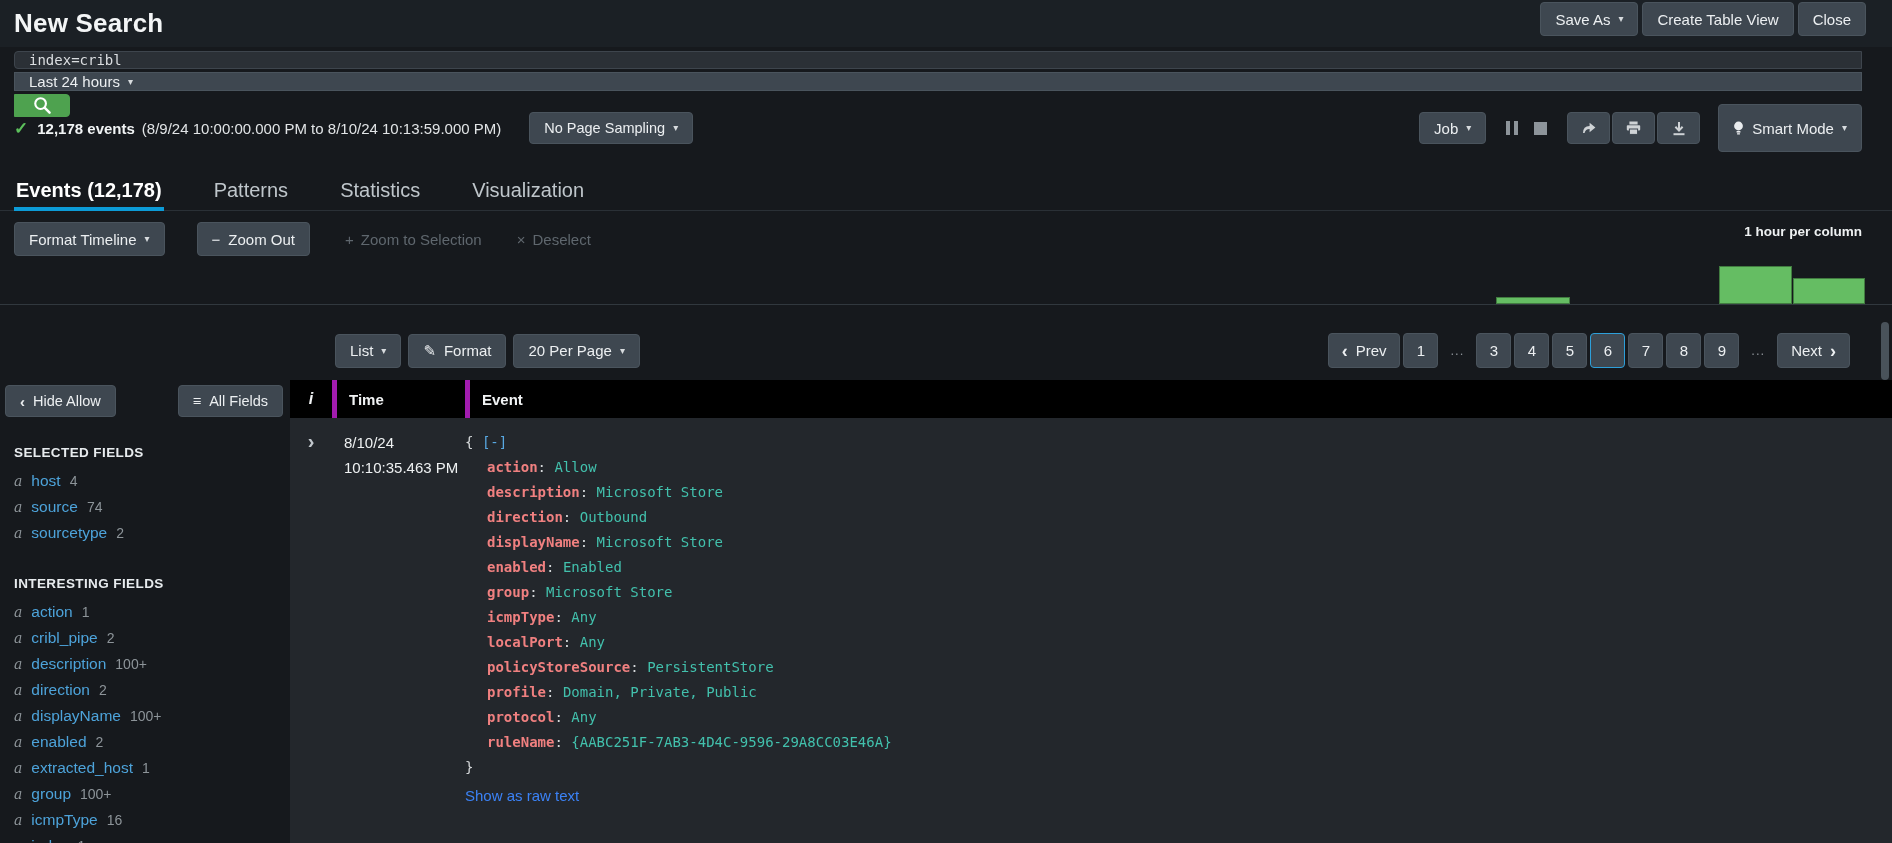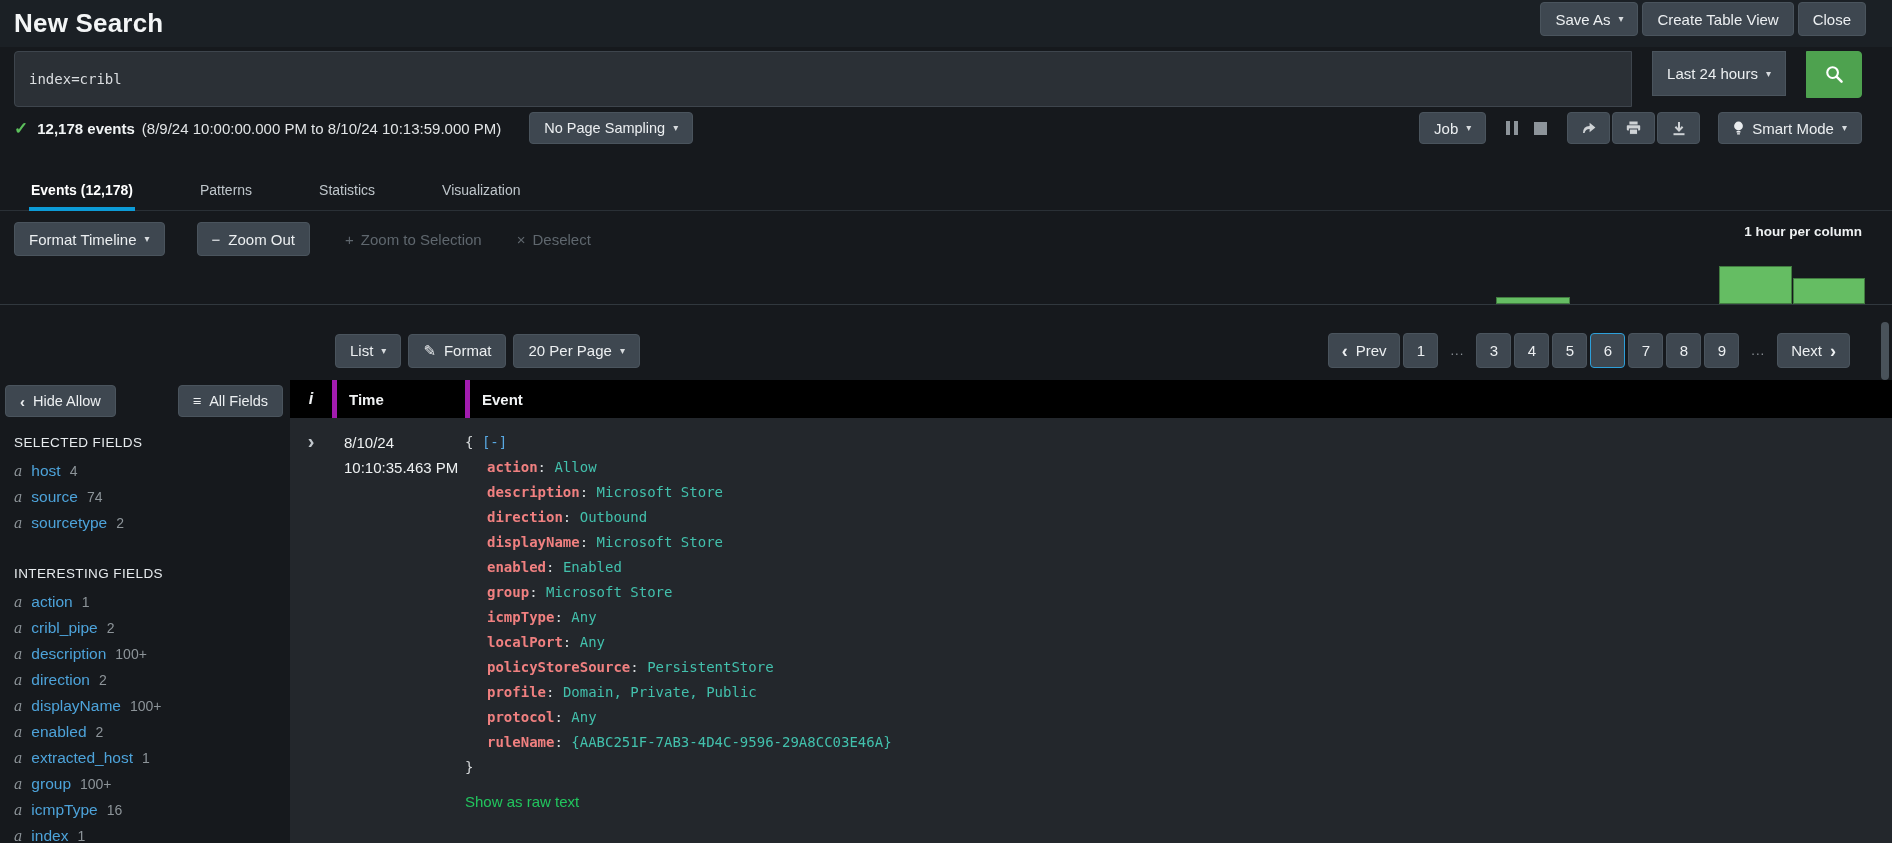--- a/index.html
+++ b/index.html
@@ -13,47 +13,47 @@
        font-family:inherit;white-space:nowrap;box-sizing:border-box;}
   .caret{font-size:10px;color:#d7dbde;line-height:1;}
 
   
   .topbar{position:absolute;top:0;left:0;right:0;height:47px;background:#1b2025;display:flex;
           align-items:center;padding:0 26px 0 14px;box-sizing:border-box;}
   .page-title{font-size:26px;font-weight:bold;color:#f3f5f6;letter-spacing:.2px;}
   .topbar-actions{margin-left:auto;display:flex;gap:4px;align-self:flex-start;margin-top:2px;}
 
   
-  .search-row{position:absolute;top:51px;left:14px;right:30px;height:56px;display:flex;gap:20px;}
+  .search-row{position:absolute;top:51px;left:14px;right:30px;height:56px;display:flex;gap:3px;flex-direction:column;}
   .search-input{flex:1;background:#2b3036;border:1px solid #3e454d;border-radius:4px 0 0 4px;
        padding:0 14px;font-family:"DejaVu Sans Mono",monospace;font-size:14px;color:#dbdee1;outline:none;}
   .time-range-btn{height:45px;border-radius:0;font-size:15px;}
   .search-go{width:54px;height:45px;background:var(--green);border:1px solid var(--green);
        border-radius:0 4px 4px 0;display:flex;align-items:center;justify-content:center;cursor:pointer;}
 
   
   .job-row{position:absolute;top:110px;left:14px;right:30px;height:36px;display:flex;align-items:center;}
   .check-icon{color:#5cc05c;font-size:17px;font-weight:bold;margin-right:9px;}
   .events-count{font-weight:bold;color:#f1f4f5;font-size:15px;}
   .events-range{color:#e1e4e6;font-size:15px;margin-left:7px;}
   .sampling-btn{margin-left:28px;height:32px;font-size:14.5px;}
   .job-controls{margin-left:auto;display:flex;align-items:center;}
   .job-btn{height:32px;}
   .media-icons{display:flex;align-items:center;gap:16px;margin:0 20px;}
   .pause-icon{display:flex;gap:4px;cursor:pointer;}
   .pause-icon i{display:block;width:4px;height:14px;background:#8d949a;}
   .stop-icon{width:13px;height:13px;background:#8d949a;cursor:pointer;}
   .icon-group{display:flex;gap:2px;}
   .icon-btn{width:43px;height:32px;justify-content:center;padding:0;}
-  .smart-btn{margin-left:18px;height:32px;}
+  .smart-btn{margin-left:18px;height:48px;}
 
   
   .tabs-row{position:absolute;top:170px;left:0;right:0;height:41px;padding:0 14px;display:flex;gap:48px;
             border-bottom:1px solid #2a3036;box-sizing:border-box;}
-  .tab{display:flex;align-items:center;position:relative;font-size:14px;color:#bfc6cb;cursor:pointer;padding:0 2px;margin-left:15px;}
+  .tab{display:flex;align-items:center;position:relative;font-size:20px;color:#bfc6cb;cursor:pointer;padding:0 2px;}
   .tab.active{color:#fff;font-weight:bold;}
   .tab.active::after{content:"";position:absolute;left:0;right:0;bottom:-1px;height:4px;background:var(--tab-accent);}
 
   
   .timeline-toolbar{position:absolute;top:222px;left:14px;right:30px;display:flex;align-items:center;gap:3px;}
   .tl-link{color:#5f676e;font-size:15px;margin-left:32px;cursor:default;display:inline-flex;gap:7px;align-items:center;}
   .tl-link .sym{font-size:15px;}
   .scale-label{margin-left:auto;align-self:flex-start;margin-top:2px;color:#eef1f2;font-size:13.5px;font-weight:bold;}
 
   
@@ -66,42 +66,42 @@
   .pagination{margin-left:auto;display:flex;gap:3px;align-items:center;}
   .page-btn{min-width:35px;height:35px;padding:0 10px;justify-content:center;font-size:15px;}
   .page-btn.current{border:1px solid #2d9fd9;}
   .ellipsis{color:#8b9196;padding:0 9px;font-size:13px;letter-spacing:1px;}
   .chev{font-size:18px;line-height:1;font-weight:bold;}
 
   
   .sidebar{position:absolute;top:385px;left:5px;width:278px;}
   .sidebar-buttons{display:flex;justify-content:space-between;align-items:center;}
   .side-btn{height:32px;font-size:14.5px;}
-  .fields-title{margin:18px 0 8px 9px;color:#e7ebee;font-size:13.5px;font-weight:normal;letter-spacing:.4px;}
+  .fields-title{margin:28px 0 8px 9px;color:#e7ebee;font-size:13.5px;font-weight:bold;letter-spacing:.4px;}
   .field-item{display:flex;align-items:baseline;gap:9px;padding:3px 0 3px 9px;font-size:15.5px;cursor:pointer;line-height:19px;}
   .field-a{font-style:italic;font-family:"DejaVu Serif",serif;color:#8d9499;font-size:14px;}
   .field-name{color:var(--field-link);}
   .field-count{color:#8d9499;font-size:14px;}
 
   
   .events-panel{position:absolute;top:380px;left:290px;right:0;bottom:0;background:#23272c;}
   .table-header{display:grid;grid-template-columns:42px 133px 1fr;height:38px;background:#000;
                 font-size:15px;font-weight:bold;color:#f1f3f4;}
   .th{display:flex;align-items:center;padding:0 12px;border-left:5px solid #a21caf;height:100%;box-sizing:border-box;}
   .th:first-child{border-left:none;justify-content:center;font-style:italic;font-size:16px;}
   .event-row{display:grid;grid-template-columns:42px 133px 1fr;padding-top:12px;}
   .expand-chevron{justify-self:center;color:#c2c8cd;font-size:20px;font-weight:bold;line-height:22px;cursor:pointer;}
   .time-cell{padding-left:12px;color:#eef1f2;font-size:15px;line-height:25px;}
   .event-cell{font-family:"DejaVu Sans Mono",monospace;font-size:14px;line-height:25px;color:#d6d9db;}
   .json-line{padding-left:22px;}
   .j-key{color:var(--json-key);font-weight:bold;}
   .j-colon{color:#d6d9db;}
   .j-val{color:var(--json-value);}
   .collapse-link{color:#58a8e2;cursor:pointer;}
-  .raw-link{display:inline-block;color:#22c55e;font-family:"Liberation Sans",sans-serif;font-size:15px;margin-top:9px;cursor:pointer;}
+  .raw-link{display:inline-block;color:#3b82f6;font-family:"Liberation Sans",sans-serif;font-size:15px;margin-top:3px;cursor:pointer;}
 
   .scroll-thumb{position:absolute;right:3px;top:322px;width:8px;height:58px;background:#49525a;border-radius:4px;cursor:pointer;}
 
   svg{display:block;}
 </style>
 </head>
 <body>
 
 <div class="screen" style="--green: #4ea24f; --tab-accent: #0c9bd7; --field-link: #4da3da; --json-key: #f08080; --json-value: #42c1ad;">
 

